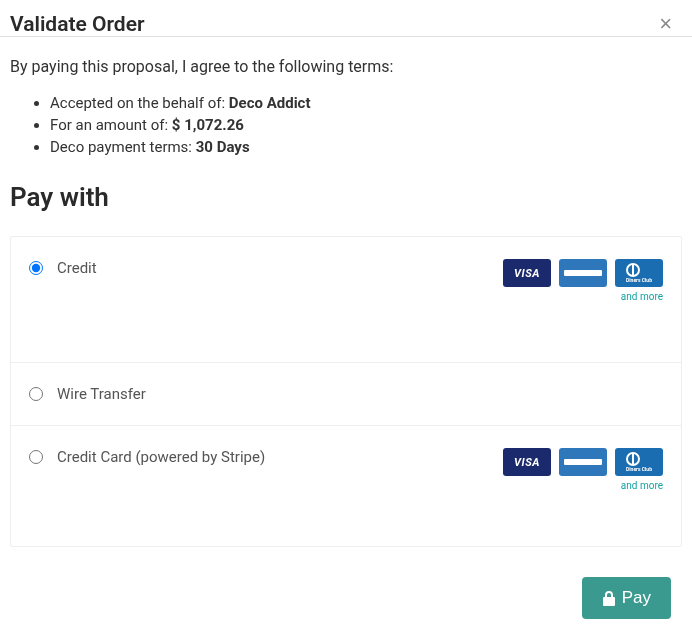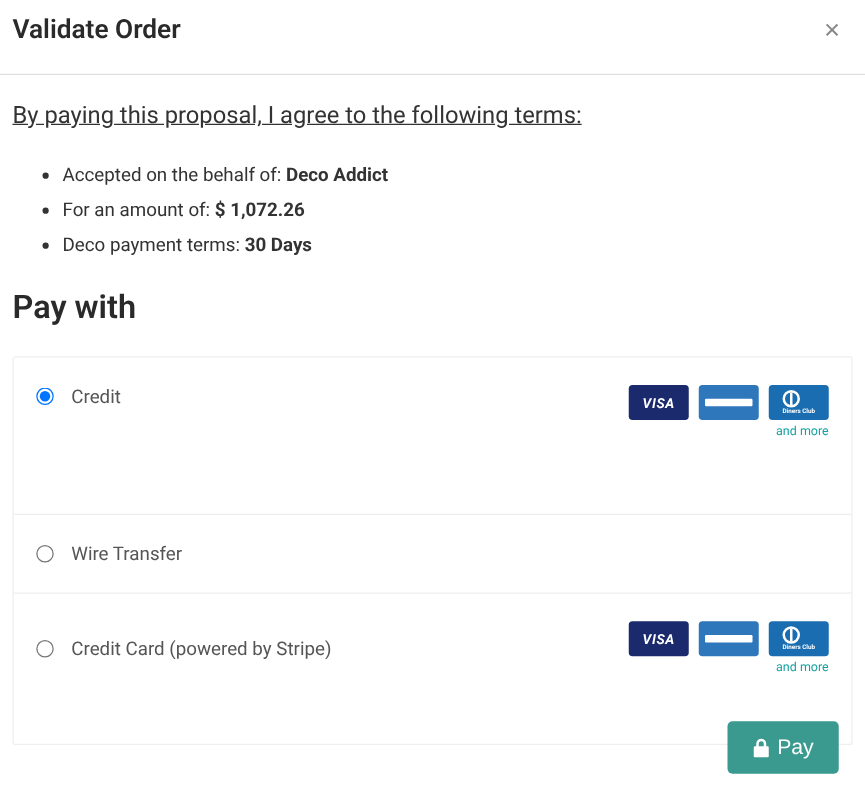--- a/index.html
+++ b/index.html
@@ -8,51 +8,49 @@
       background: #fff;
       width: 692px;
       height: 631px;
       color: #333;
       position: relative;
     }
     .modal-header {
       display: flex;
       justify-content: space-between;
       align-items: center;
-      padding: 12px 16px 23px 10px;
+      padding: 12px 16px 0 10px;
       border-bottom: 1px solid #e0e0e0;
     }
     .modal-title {
       font-size: 21px;
       font-weight: 600;
       color: #2a2a2a;
     }
     .close-btn {
       font-size: 22px;
       color: #888;
       cursor: pointer;
       background: none;
       border: none;
       line-height: 1;
       padding: 0 4px;
     }
     .terms-intro {
       padding: 20px 10px 10px 10px;
-      font-size: 19px;
+      font-size: 16px;
       color: #333;
-      text-decoration: underline;
     }
     .terms-list {
       padding: 8px 10px 10px 50px;
       font-size: 15px;
       color: #333;
     }
     .terms-list li {
       margin-bottom: 4px;
-      margin-top: 10px;
     }
     .pay-with-heading {
       font-size: 26px;
       font-weight: 600;
       padding: 12px 10px 10px 10px;
       color: #2a2a2a;
     }
     .payment-options {
       margin: 14px 10px 0 10px;
       border: 1px solid #eee;
@@ -64,21 +62,20 @@
       align-items: flex-start;
       padding: 22px 18px;
       border-bottom: 1px solid #eee;
     }
     .payment-option.tall {
       padding-bottom: 60px;
     }
     .payment-option:last-child {
       border-bottom: none;
       padding-bottom: 55px;
-      align-items: center;
     }
     .option-left {
       display: flex;
       align-items: center;
       gap: 14px;
     }
     .option-left input[type="radio"] {
       width: 14px;
       height: 14px;
       cursor: pointer;

